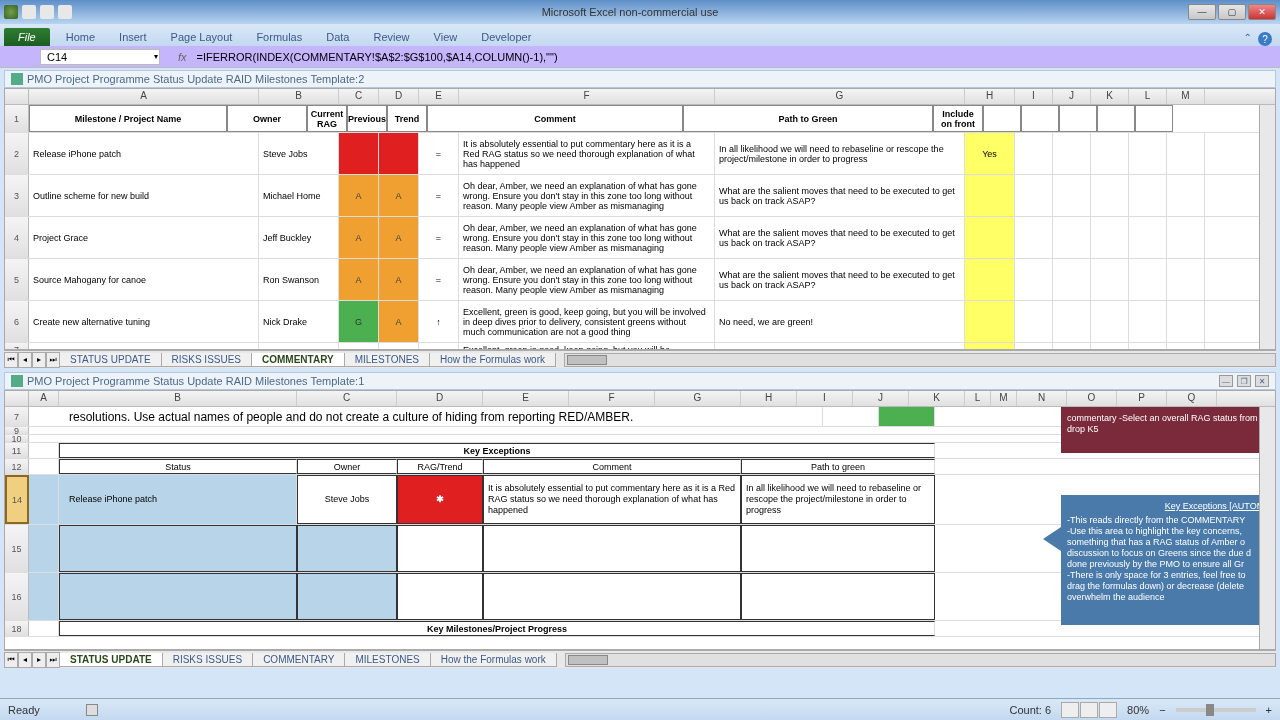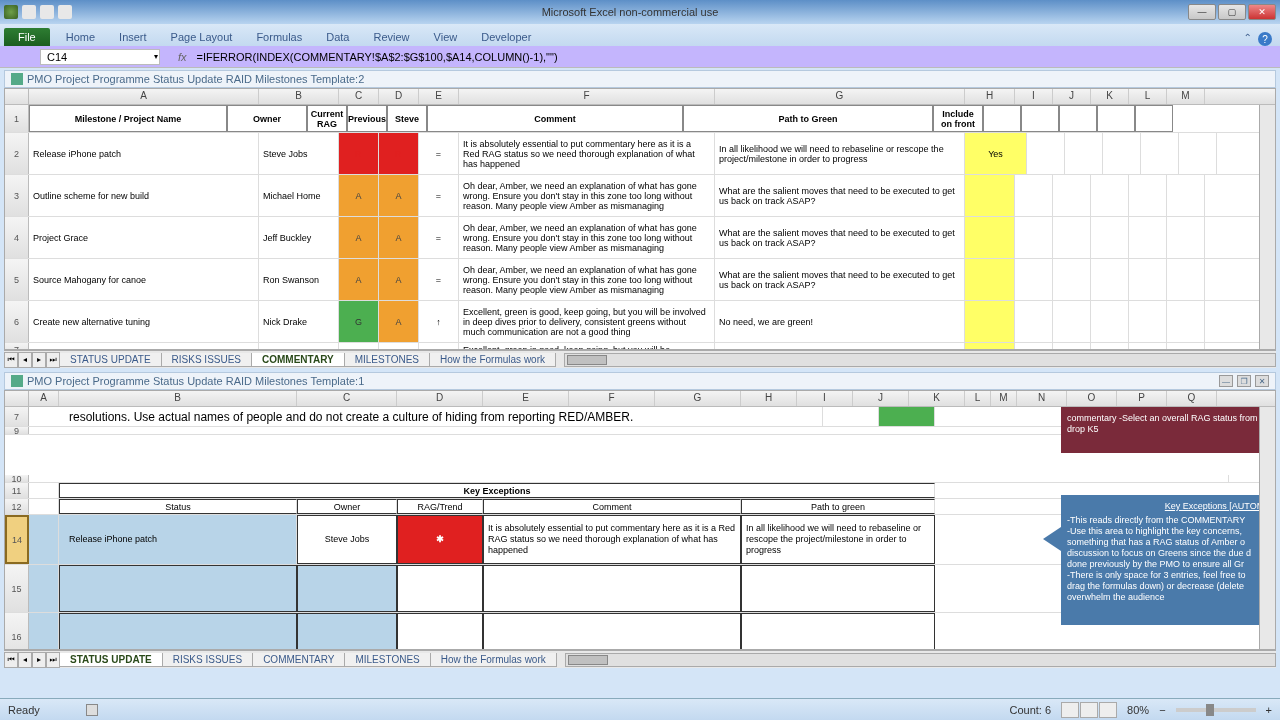--- a/index.html
+++ b/index.html
@@ -8,21 +8,21 @@
 .titlebar { height: 24px; background: linear-gradient(#5d8fc7, #b8d4f0); display: flex; align-items: center; padding: 0 4px; font-size: 11px; color: #333; }
 .titlebar .qat { display: flex; gap: 4px; align-items: center; }
 .titlebar .qat-icon { width: 14px; height: 14px; background: radial-gradient(#6fa04a, #3a6123); border-radius: 2px; }
 .titlebar .qat-btn { width: 14px; height: 14px; background: #e8e8e8; border-radius: 2px; }
 .titlebar .title { flex: 1; text-align: center; }
 .titlebar .winbtns { display: flex; gap: 2px; }
 .titlebar .winbtn { width: 28px; height: 16px; background: linear-gradient(#e6e6e6,#c8c8c8); border: 1px solid #888; border-radius: 2px; display:flex;align-items:center;justify-content:center;font-size:9px;}
 .titlebar .close-btn { background: linear-gradient(#e88,#c33); color:#fff; }
 
 .ribbon-tabs { height: 22px; background: linear-gradient(#d9e8f7,#c3d9f0); display: flex; align-items: flex-end; padding-left: 4px; font-size: 11px; color: #3a5a8a; }
-.ribbon-tabs .file-tab { background: linear-gradient(#2e7d32,#1b5e20); color: #fff; padding: 3px 14px; border-radius: 2px 2px 0 0; margin-right: 4px; }
+.ribbon-tabs .file-tab { background: linear-gradient(#2e7d32,#1b5e20); color: #fff; padding: 3px 14px; border-radius: 2px 2px 0 0; margin-right: 4px; font-style: italic; }
 .ribbon-tabs .tab { padding: 3px 12px; cursor: pointer; }
 .ribbon-tabs .help-right { margin-left:auto; display:flex; gap:6px; padding-right:8px; }
 .ribbon-tabs .help-circle { width:14px;height:14px;border-radius:50%;background:#3a7ac8;color:#fff;font-size:10px;display:flex;align-items:center;justify-content:center; }
 
 .formula-bar { height: 22px; background: #c4b5fd; border-bottom: 1px solid #bbb; display: flex; align-items: center; font-size: 11px; }
 .formula-bar .namebox { width: 120px; border: 1px solid #bbb; padding: 1px 6px; margin: 0 8px 0 40px; background: #fff; }
 .formula-bar .fx { font-style: italic; color: #666; margin-right: 6px; }
 .formula-bar .formula { flex: 1; padding: 1px 4px; }
 
 .workbook-title { height: 18px; background: #eef3f9; border: 1px solid #b5c9de; display: flex; align-items: center; font-size: 11px; color: #4a6a8a; padding: 0 6px; margin: 2px 4px 0 4px; }
@@ -144,40 +144,40 @@
       <div class="ch" style="width: 38px;">L</div>
       <div class="ch" style="width: 38px;">M</div>
     </div>
   <div class="rows" id="wb1-rows">
       <div class="grid-row hdr-row" style="height: 28px;">
         <div class="rh">1</div>
         <div class="cell" style="width: 198px; font-size: 9px;">Milestone / Project Name</div>
         <div class="cell" style="width: 80px; font-size: 9px;">Owner</div>
         <div class="cell" style="width: 40px; font-size: 9px;">Current RAG</div>
         <div class="cell" style="width: 40px; font-size: 9px;">Previous</div>
-        <div class="cell" style="width: 40px; font-size: 9px;">Steve</div>
+        <div class="cell" style="width: 40px; font-size: 9px;">Trend</div>
         <div class="cell" style="width: 256px; font-size: 9px;">Comment</div>
         <div class="cell" style="width: 250px; font-size: 9px;">Path to Green</div>
         <div class="cell" style="width: 50px; font-size: 9px;">Include on front</div>
         <div class="cell" style="width: 38px; font-size: 9px;"></div>
         <div class="cell" style="width: 38px; font-size: 9px;"></div>
         <div class="cell" style="width: 38px; font-size: 9px;"></div>
         <div class="cell" style="width: 38px; font-size: 9px;"></div>
         <div class="cell" style="width: 38px; font-size: 9px;"></div>
       </div>
       <div class="grid-row" style="height: 42px;">
         <div class="rh">2</div>
         <div class="cell" style="width: 230px;">Release iPhone patch</div>
         <div class="cell" style="width: 80px;">Steve Jobs</div>
         <div class="cell rag-R" style="width: 40px; justify-content: center;">R</div>
         <div class="cell rag-R" style="width: 40px; justify-content: center;">R</div>
         <div class="cell" style="width: 40px; justify-content: center;">=</div>
         <div class="cell" style="width: 256px;">It is absolutely essential to put commentary here as it is a Red RAG status so we need thorough explanation of what has happened</div>
         <div class="cell" style="width: 250px;">In all likelihood we will need to rebaseline or rescope the project/milestone in order to progress</div>
-        <div class="cell yellow-cell" style="width: 62px; justify-content: center;">Yes</div>
+        <div class="cell yellow-cell" style="width: 50px; justify-content: center;">Yes</div>
         <div class="cell" style="width: 38px;"></div>
         <div class="cell" style="width: 38px;"></div>
         <div class="cell" style="width: 38px;"></div>
         <div class="cell" style="width: 38px;"></div>
         <div class="cell" style="width: 38px;"></div>
       </div>
       <div class="grid-row" style="height: 42px;">
         <div class="rh">3</div>
         <div class="cell" style="width: 230px;">Outline scheme for new build</div>
         <div class="cell" style="width: 80px;">Michael Home</div>
@@ -316,21 +316,21 @@
       <div class="grid-row" style="height: 20px;">
         <div class="rh">7</div>
         <div class="cell" style="width: 794px; font-size: 12px; padding-left: 40px;">resolutions. Use actual names of people and do not create a culture of hiding from reporting RED/AMBER.</div>
         <div class="cell" style="width: 56px;"></div>
         <div class="cell green-box" style="width: 56px;"></div>
       </div>
       <div class="grid-row" style="height: 8px;">
         <div class="rh">9</div>
         <div class="cell" style="width:1200px"></div>
       </div>
-      <div class="grid-row" style="height: 8px; margin-top: 40px;">
+      <div class="grid-row" style="height: 8px;">
         <div class="rh">10</div>
         <div class="cell" style="width:1200px"></div>
       </div>
       <div class="grid-row" style="height: 16px;">
         <div class="rh">11</div>
         <div class="cell" style="width:30px"></div>
         <div class="cell ke-header" style="width: 876px;">Key Exceptions</div>
       </div>
       <div class="grid-row" style="height: 16px;">
         <div class="rh">12</div>

